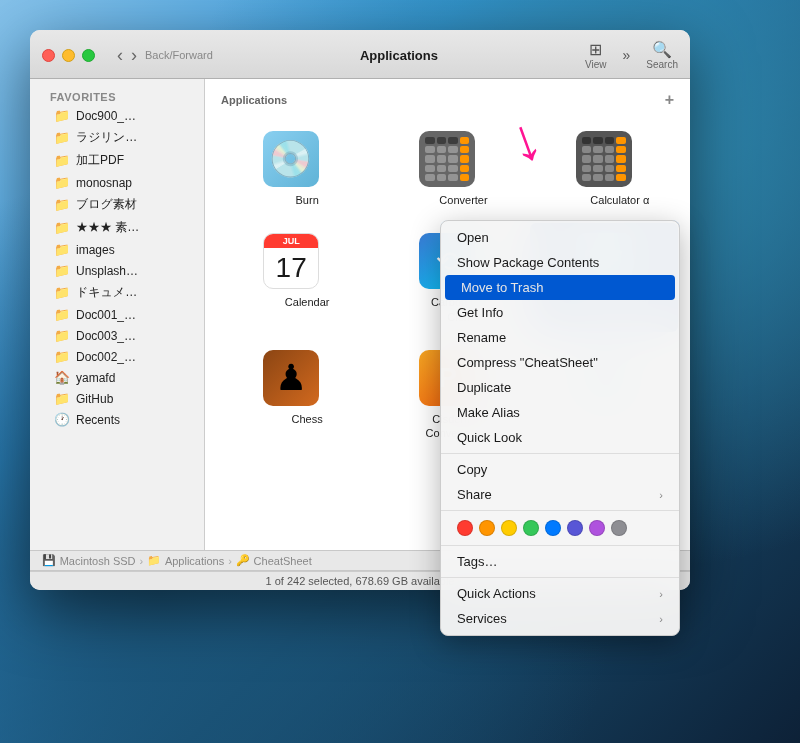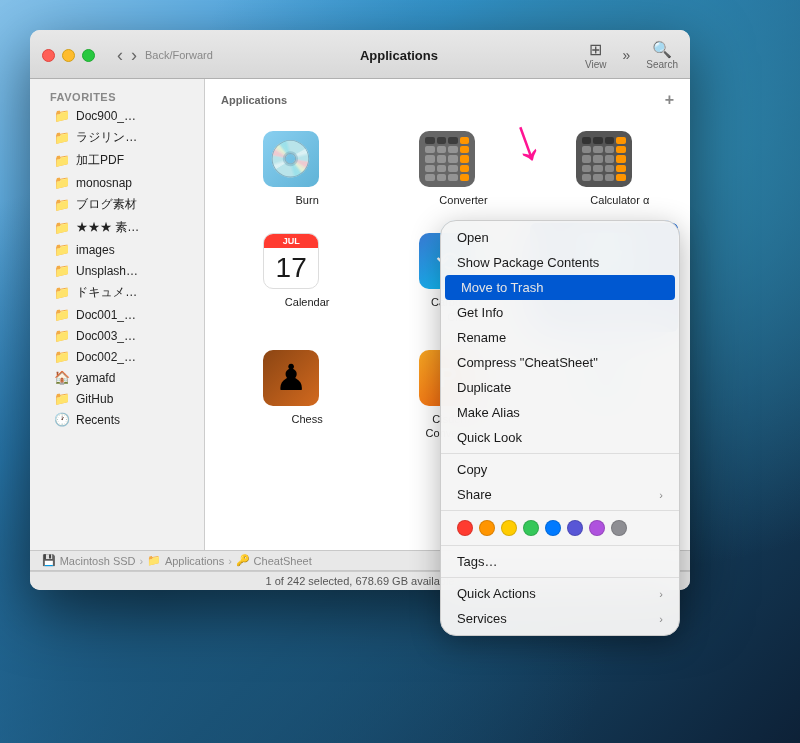--- a/index.html
+++ b/index.html
@@ -262,21 +262,21 @@
     }
 
     
     .context-menu {
       position: absolute;
       top: 220px;
       left: 440px;
       width: 240px;
       background: rgba(245,245,245,0.97);
       border: 1px solid #ccc;
-      border-radius: 16px;
+      border-radius: 8px;
       box-shadow: 0 8px 30px rgba(0,0,0,0.3);
       z-index: 100;
       padding: 4px 0;
       backdrop-filter: blur(20px);
     }
 
     .menu-item {
       display: flex;
       align-items: center;
       justify-content: space-between;

